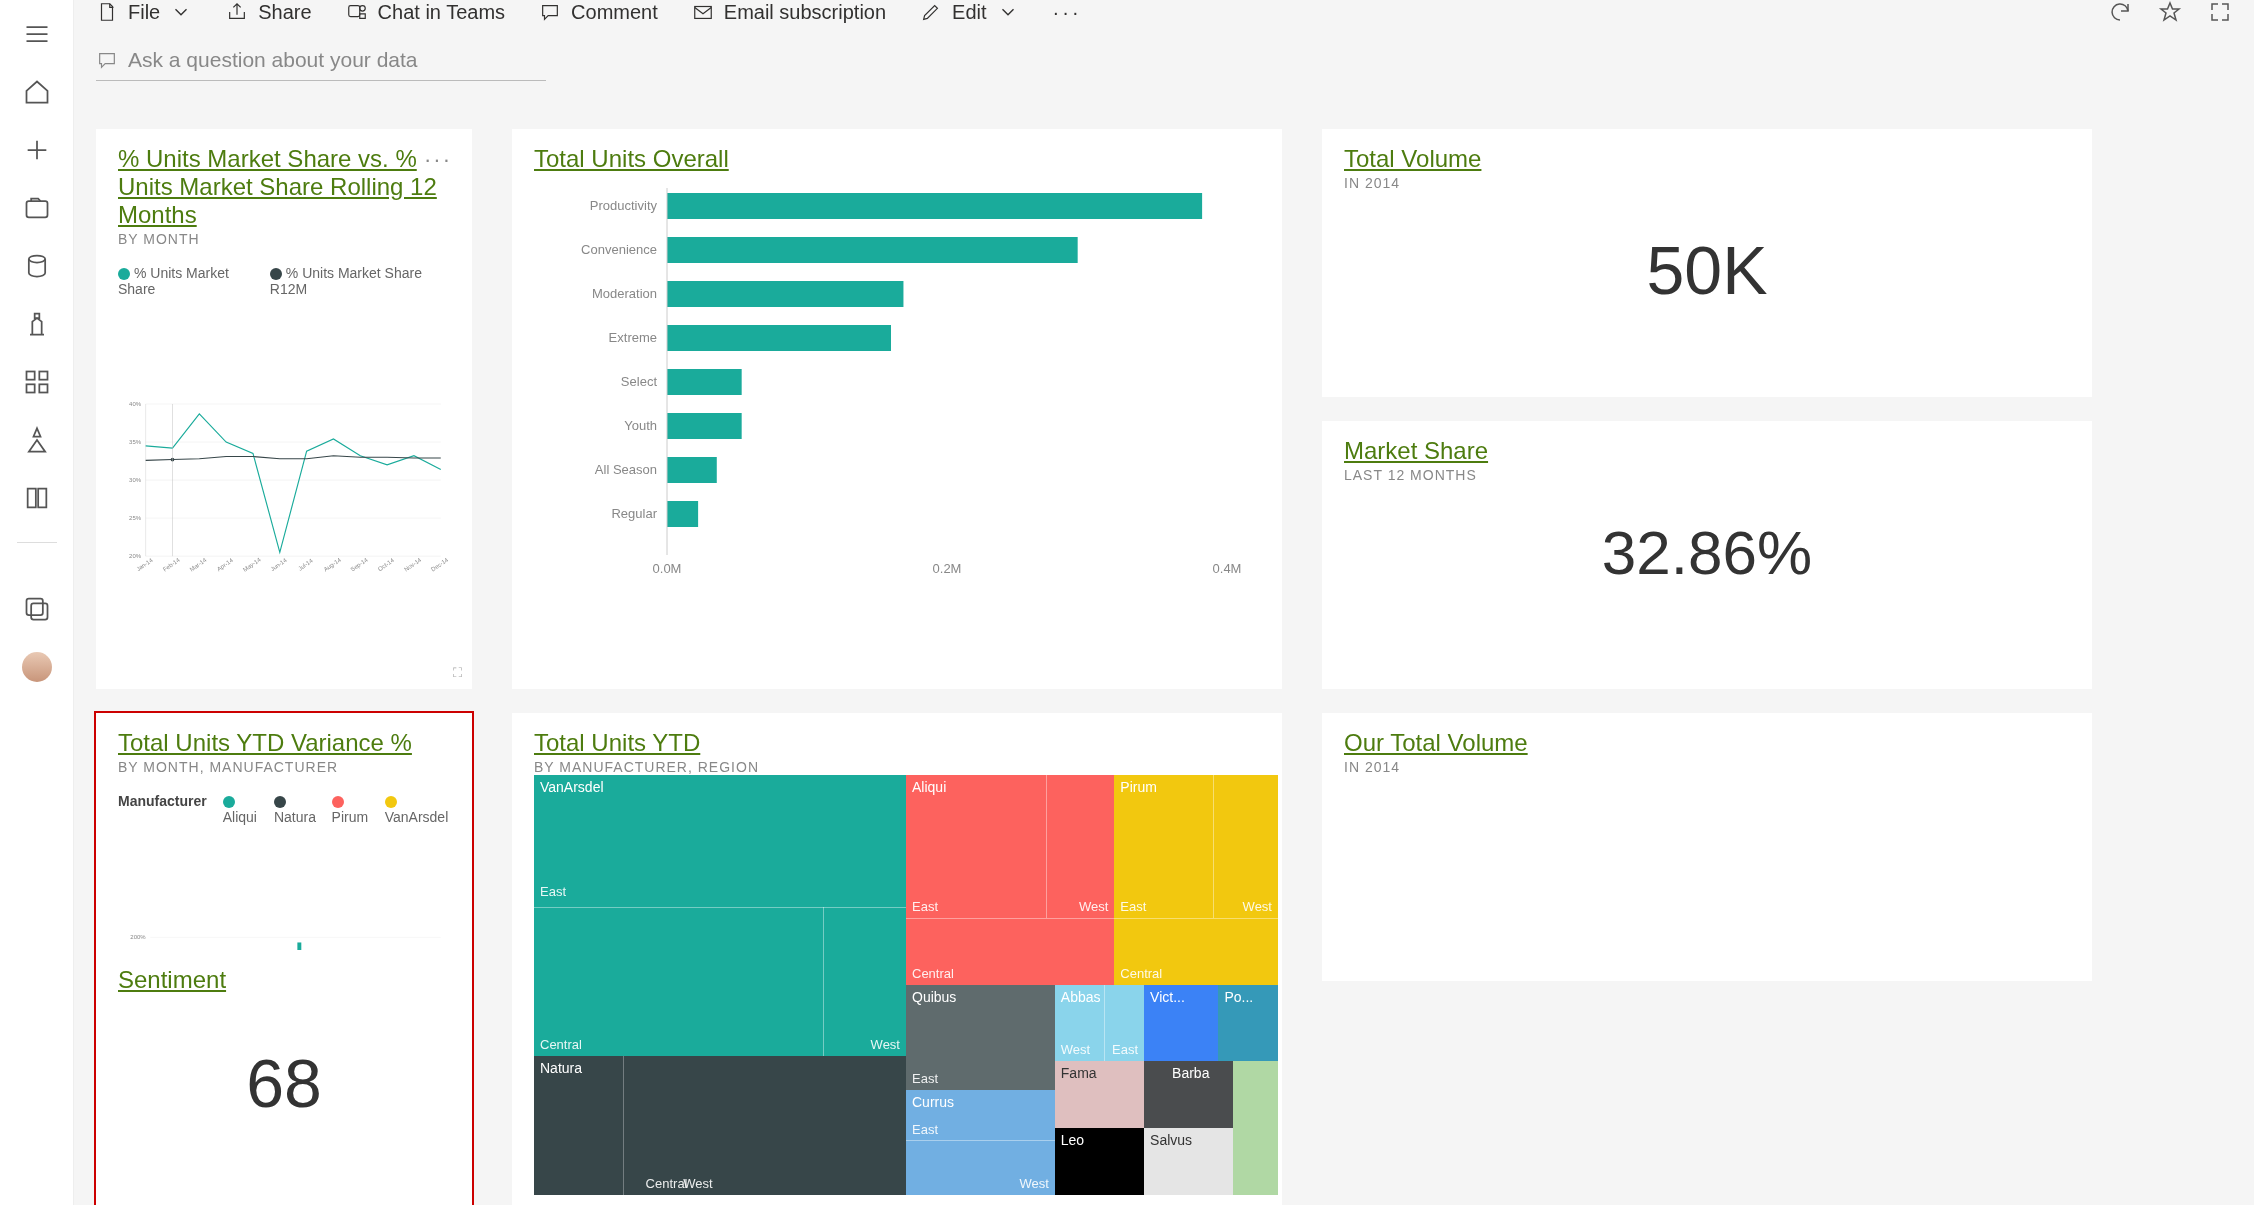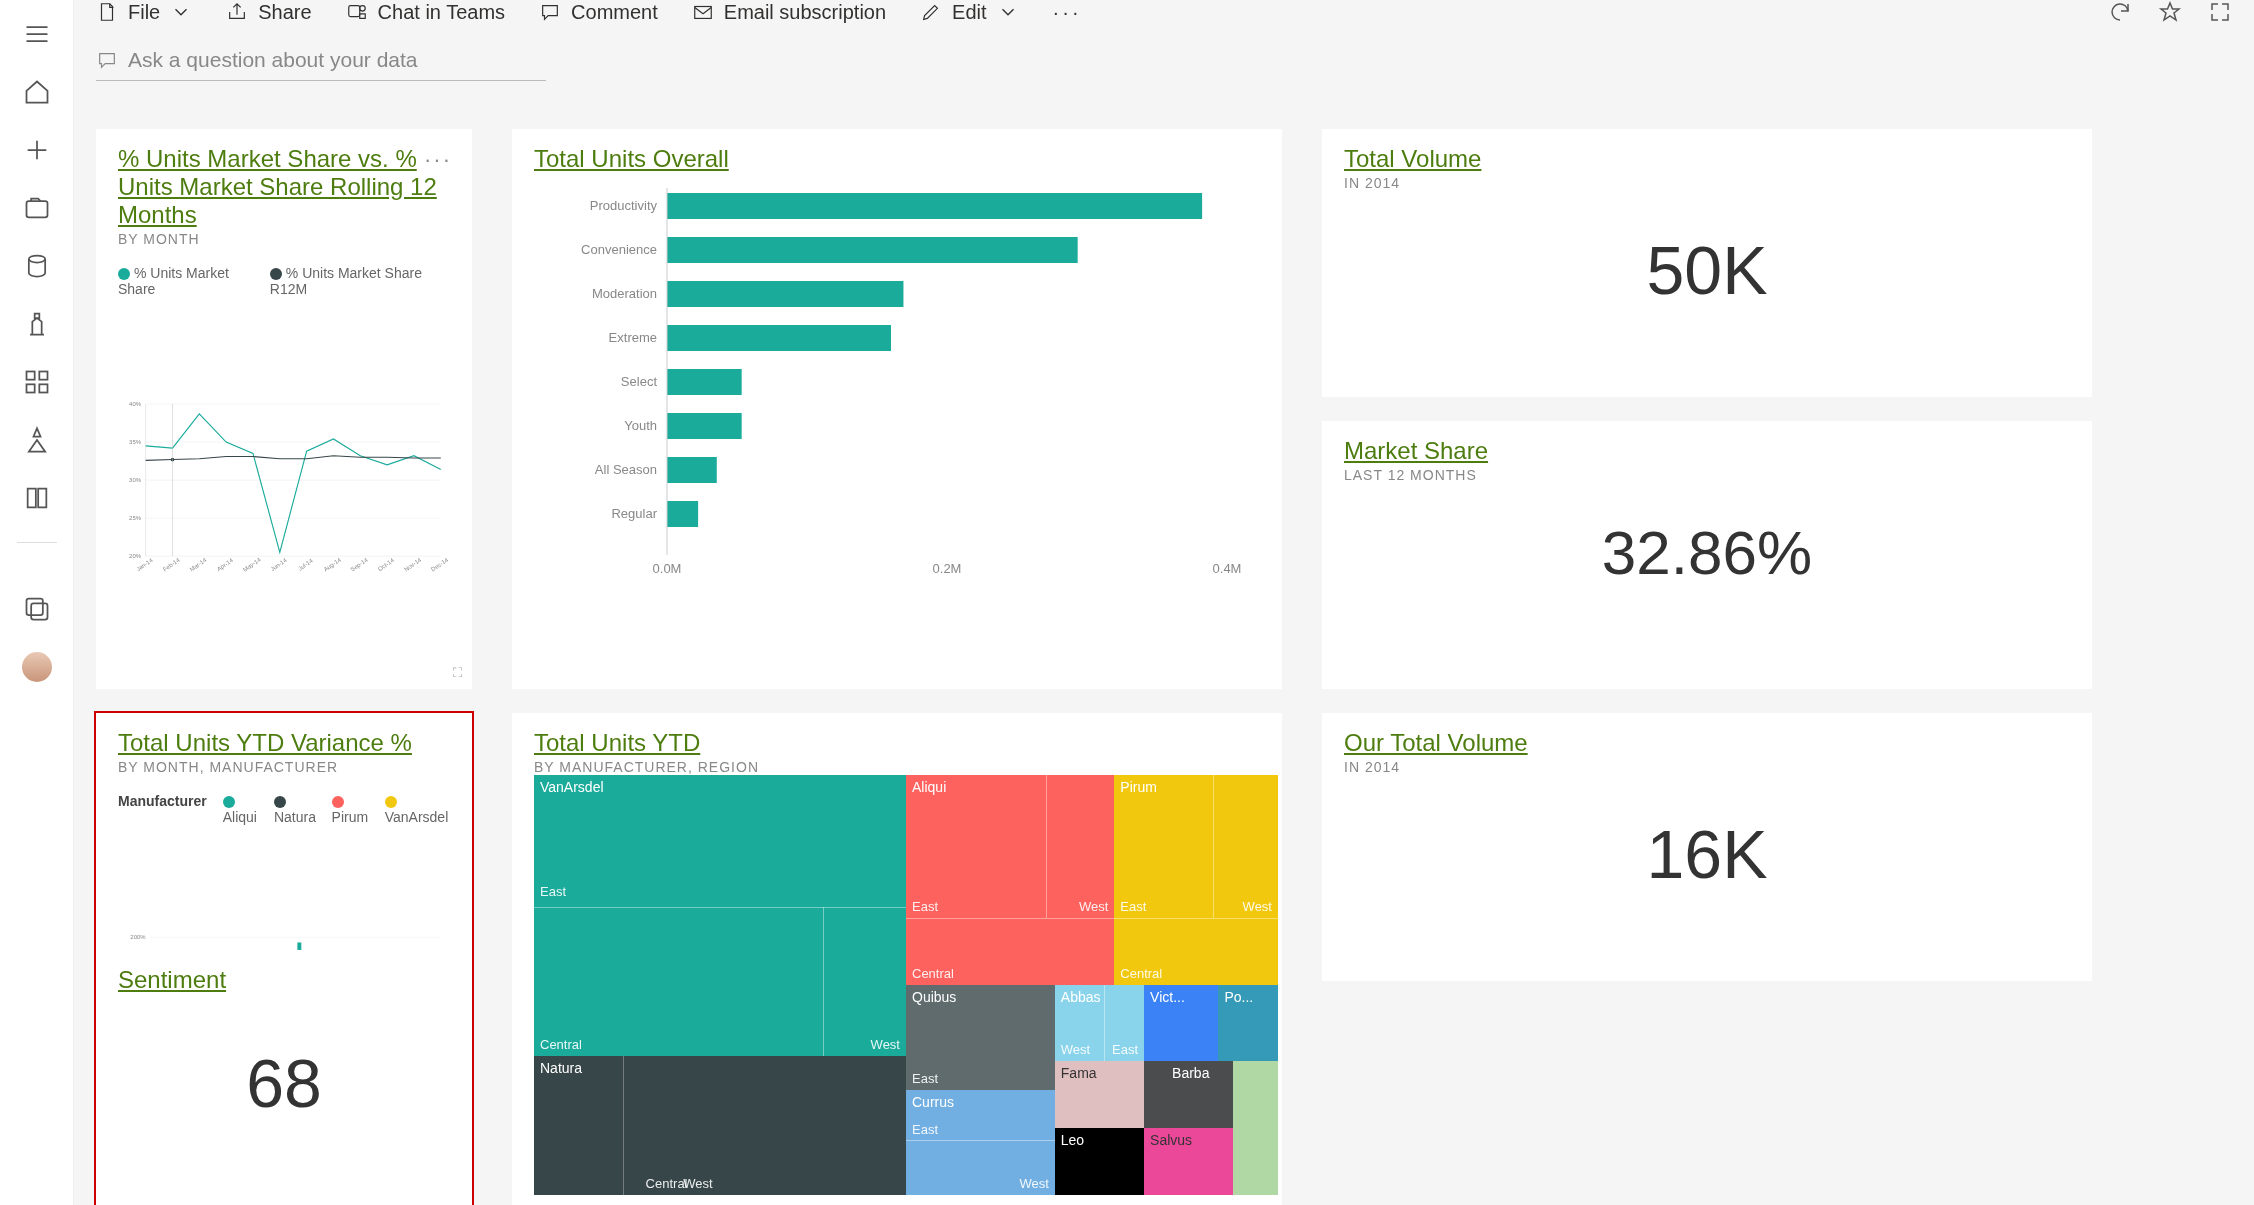--- a/index.html
+++ b/index.html
@@ -246,21 +246,20 @@
 
       <div class="card">
         <h2>Market Share</h2>
         <div class="sub">LAST 12 MONTHS</div>
         <div class="big2">32.86%</div>
       </div>
 
       <div class="card">
         <h2>Our Total Volume</h2>
         <div class="sub">IN 2014</div>
-        <div class="big">16K</div>
       </div>
 
       <div class="card selected" style="grid-row:3 / span 2;height:520px;">
         <h2>Total Units YTD Variance %</h2>
         <div class="sub">BY MONTH, MANUFACTURER</div>
         <div class="legend">
           <b style="color:#444;margin-right:6px;">Manufacturer</b>
           <span><span class="dot" style="background:#1aab9b;"></span><span>Aliqui</span></span>
           <span><span class="dot" style="background:#374649;"></span><span>Natura</span></span>
           <span><span class="dot" style="background:#fd625e;"></span><span>Pirum</span></span>
@@ -370,21 +369,21 @@
           </div>
           <div class="tm" style="left:50%;top:50%;width:20%;height:25%;background:#5f6b6d;">Quibus<span class="rlabel">East</span></div>
           <div class="tm" style="left:70%;top:50%;width:12%;height:18%;background:#8ad4eb;">Abbas<span class="rlabel">West</span><span class="rlabel2">East</span><div style="position:absolute;left:55%;top:0;width:1px;height:100%;background:rgba(255,255,255,0.4);"></div></div>
           <div class="tm" style="left:82%;top:50%;width:10%;height:18%;background:#3b82f6;color:#fff;">Vict...</div>
           <div class="tm" style="left:92%;top:50%;width:8%;height:18%;background:#3599b8;">Po...</div>
           <div class="tm" style="left:70%;top:68%;width:12%;height:16%;background:#dfbfbf;color:#333;">Fama</div>
           <div class="tm" style="left:82%;top:68%;width:12%;height:16%;background:#4a4c4e;padding-left:28px;">Barba</div>
           <div class="tm" style="left:94%;top:68%;width:6%;height:32%;background:#b0d8a4;color:#333;"></div>
           <div class="tm" style="left:50%;top:75%;width:20%;height:25%;background:#71afe2;">Currus<span class="rlabel" style="bottom:55%;">East</span><span class="rlabel2">West</span><div style="position:absolute;left:0;top:48%;width:100%;height:1px;background:rgba(255,255,255,0.4);"></div></div>
           <div class="tm" style="left:70%;top:84%;width:12%;height:16%;background:#000000;">Leo</div>
-          <div class="tm" style="left:82%;top:84%;width:12%;height:16%;background:#ec4899;color:#333;">Salvus</div>
+          <div class="tm" style="left:82%;top:84%;width:12%;height:16%;background:#e5e5e5;color:#333;">Salvus</div>
         </div>
       </div>
 
     </div>
   </div>
 </div>
 
 <div class="card" style="position:absolute;left:96px;top:950px;width:376px;height:228px;">
   <h2>Sentiment</h2>
   <div class="big" style="margin-top:50px;">68</div>

